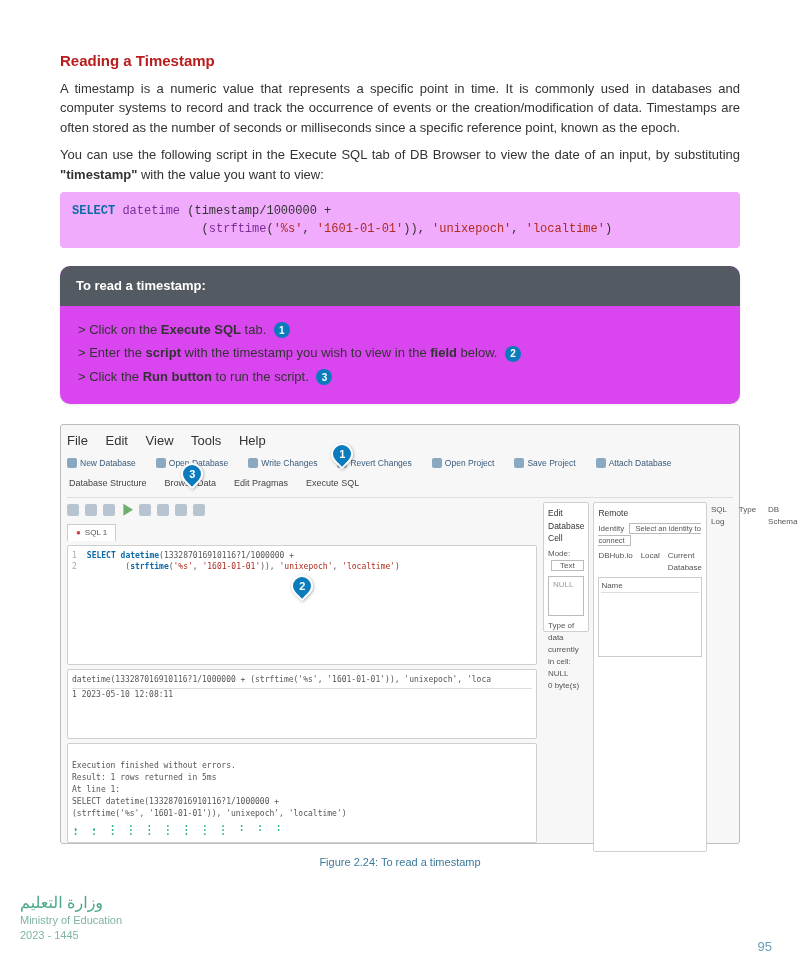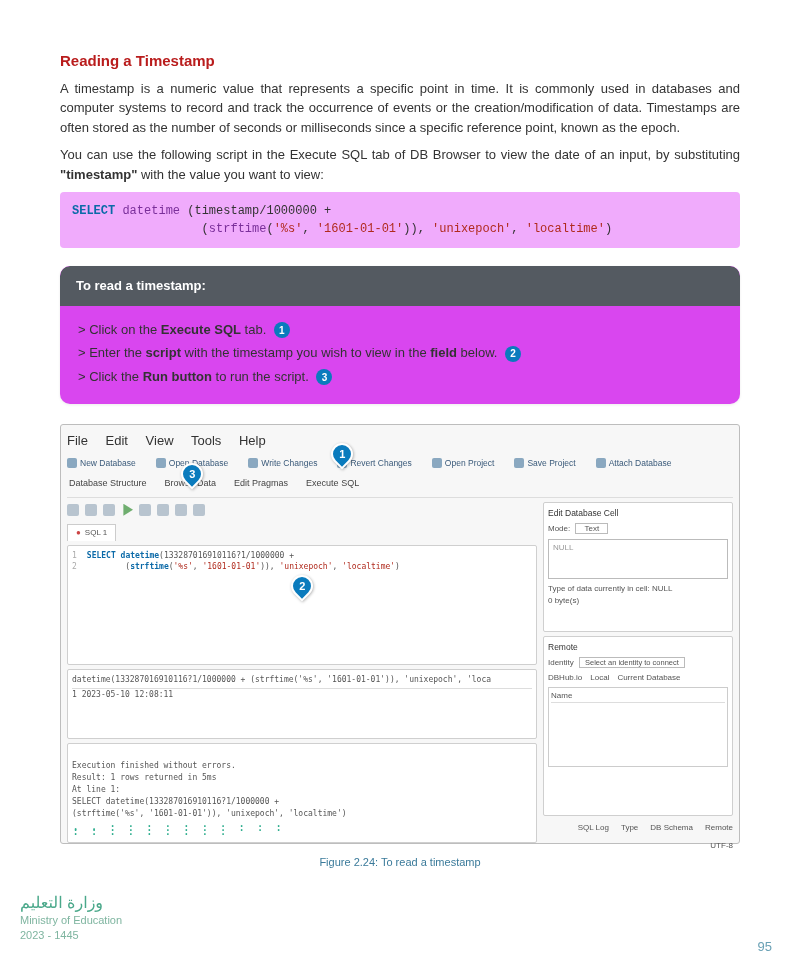--- a/index.html
+++ b/index.html
@@ -75,21 +75,21 @@
   }
   .shot-menu { font-size: 13px; color: #333; padding: 2px 0 4px 0; }
   .shot-menu span { margin-right: 14px; }
   .shot-toolbar { display: flex; gap: 20px; align-items: center; font-size: 8.5px; color: #3a5a7a; padding: 2px 0 4px 0; flex-wrap: wrap; }
   .shot-toolbar .tb-item { display: inline-flex; align-items: center; gap: 3px; }
   .tb-ico { width: 10px; height: 10px; background: #8aa8c0; border-radius: 2px; display:inline-block; }
   .shot-tabs { display: flex; gap: 14px; font-size: 9px; color: #444; padding: 2px 0 4px 0; border-bottom: 1px solid #ddd; position: relative; }
   .shot-tabs span { padding: 2px 2px; }
   .shot-body { display: flex; gap: 6px; height: 350px; margin-top: 4px; }
   .shot-left { flex: 1; display: flex; flex-direction: column; gap: 4px; }
-  .shot-right { width: 190px; display: flex; flex-direction: column; gap: 4px; }
+  .shot-right { width: 190px; display: flex; gap: 4px; }
   .panel { background: #fff; border: 1px solid #cfcfcf; border-radius: 2px; padding: 4px; font-size: 8px; color: #555; position: relative; }
   .panel .pheader { font-size: 8.5px; color: #333; margin-bottom: 3px; }
   .sql-editor { height: 120px; font-family: Consolas, monospace; font-size: 8px; line-height: 1.4; }
   .sql-editor .ln { color:#aaa; display:inline-block; width:10px; }
   .result-pane { height: 70px; font-family: Consolas, monospace; font-size: 8px; }
   .log-pane { height: 100px; font-family: Consolas, monospace; font-size: 8px; white-space: pre-line; }
   .dots { margin-top: 4px; line-height: 4px; letter-spacing: 2px; color:#2fae8f; font-size: 12px;}
   .edit-cell { height: 130px; }
   .edit-cell .null-box { border: 1px solid #bbb; height: 40px; padding: 2px 4px; color:#999; margin: 4px 0; }
   .remote-panel { flex: 1; }

